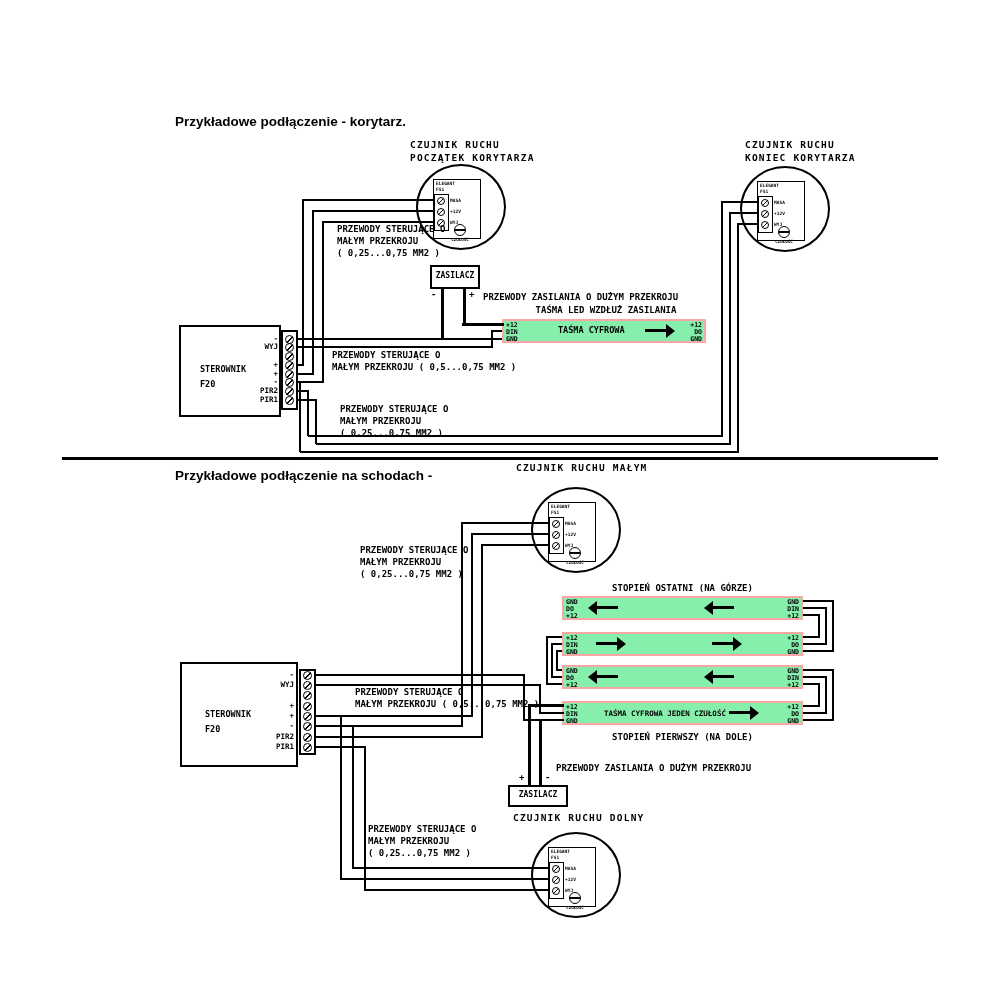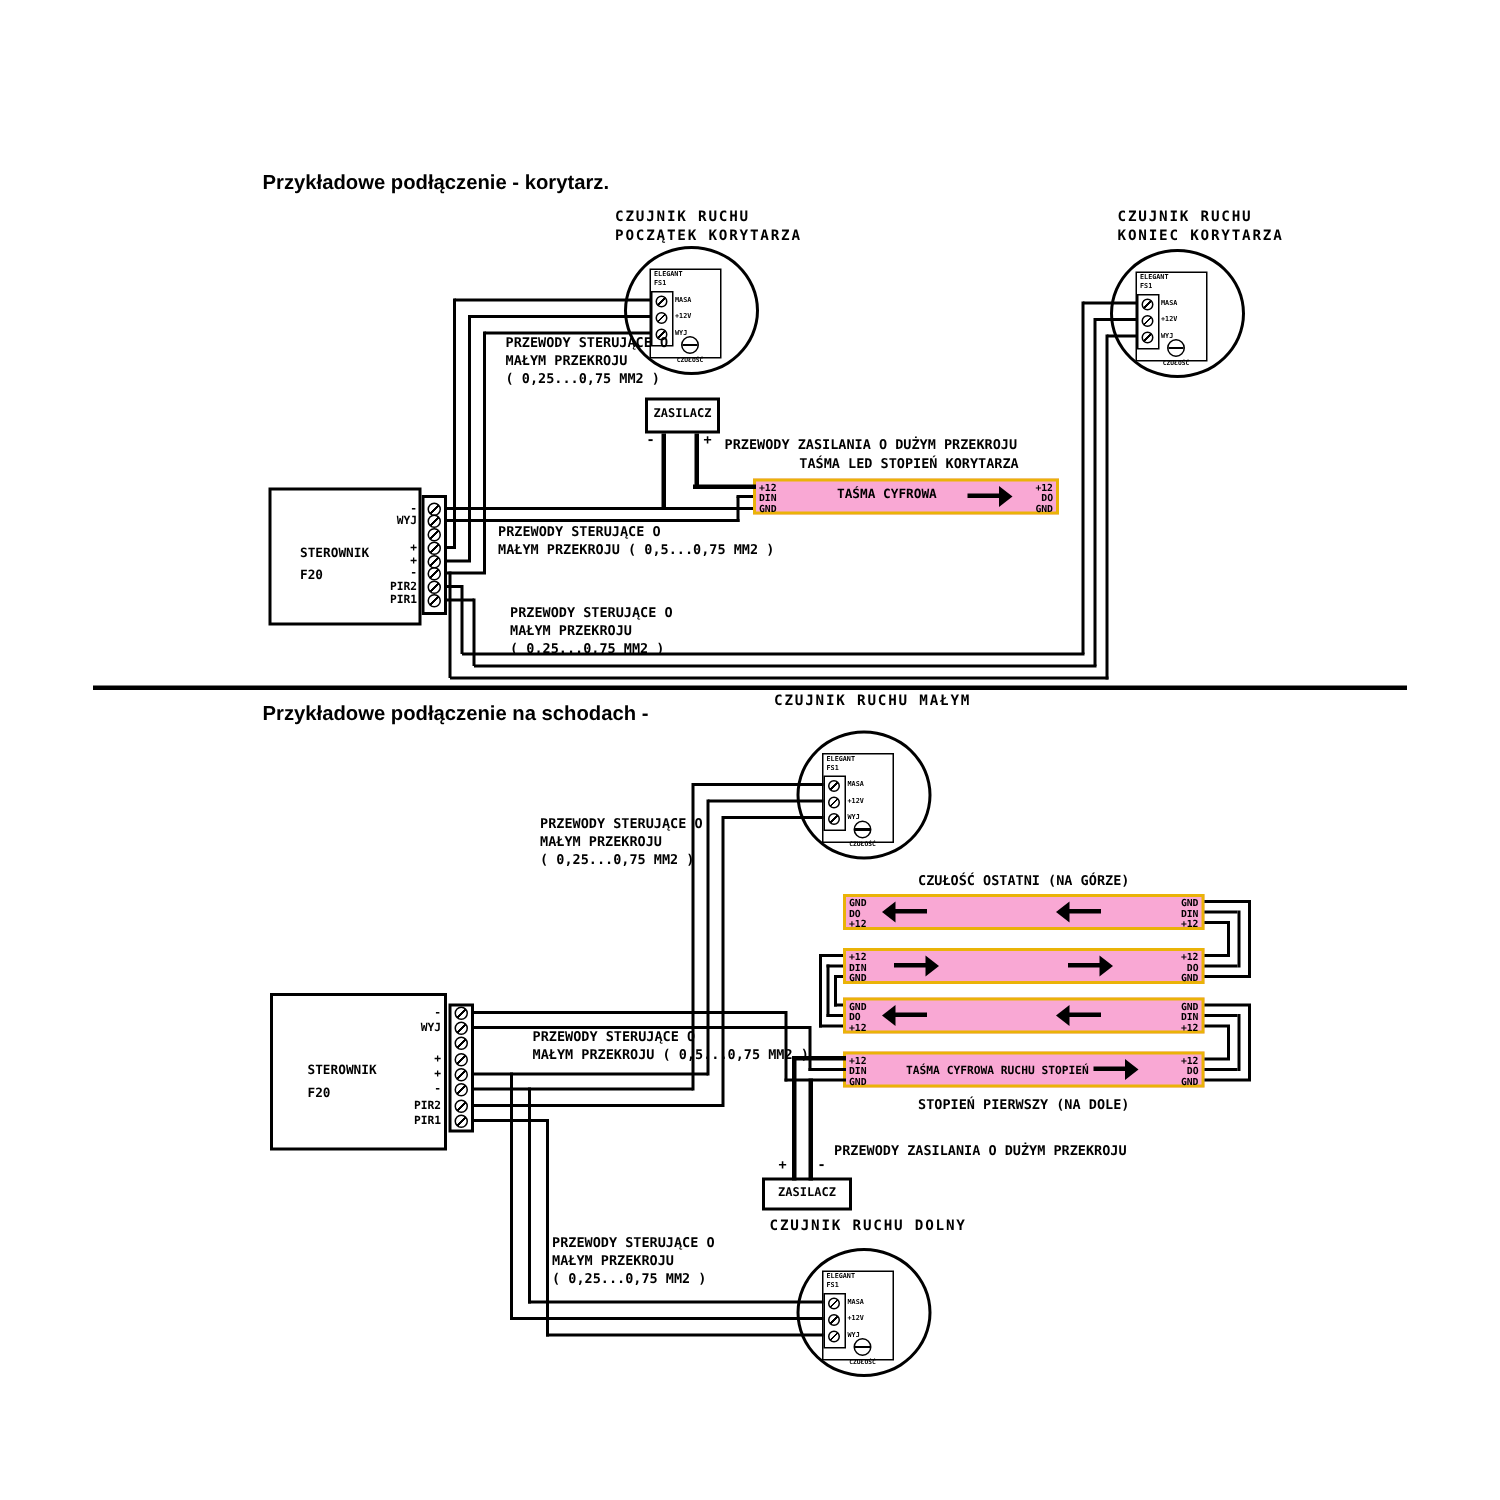--- a/index.html
+++ b/index.html
@@ -8,21 +8,21 @@
   .w{position:absolute;background:#000;}
   .title{position:absolute;font-family:"Liberation Sans",sans-serif;font-weight:bold;font-size:13.5px;white-space:pre;}
   .cap{position:absolute;font-weight:bold;font-size:9.5px;letter-spacing:1.2px;white-space:pre;}
   .note{position:absolute;font-weight:bold;font-size:9px;white-space:pre;}
   .small{position:absolute;font-weight:bold;font-size:8.5px;white-space:pre;text-align:center;}
   .box{position:absolute;border:2px solid #000;background:#fff;}
   .tstrip{position:absolute;border:2px solid #000;background:#fff;}
   .screw{position:absolute;width:7px;height:7px;border:1.5px solid #000;border-radius:50%;
          background:linear-gradient(135deg,transparent 44%,#000 44%,#000 58%,transparent 58%);}
   .tlabel{position:absolute;width:38px;text-align:right;font-weight:bold;font-size:7.5px;white-space:pre;}
-  .strip{position:absolute;border:2px solid #eab308;background:#f9a8d4;}
+  .strip{position:absolute;border:2px solid #fca5a5;background:#86efac;}
   .scol{position:absolute;top:1px;bottom:1px;display:flex;flex-direction:column;justify-content:space-between;
         font-size:6.5px;line-height:7px;font-weight:bold;}
   .scol.l{left:2px;} .scol.r{right:2px;text-align:right;}
   .arr{position:absolute;width:22px;height:3px;background:#000;}
   .arr::after{content:"";position:absolute;right:-8px;top:-5.5px;width:0;height:0;
               border-left:9px solid #000;border-top:7px solid transparent;border-bottom:7px solid transparent;}
   .arr.l::after{left:-8px;right:auto;border-left:none;border-right:9px solid #000;}
   .sensor{position:absolute;width:90px;height:86px;}
   .scircle{position:absolute;left:0;top:0;right:0;bottom:0;border:2px solid #000;border-radius:50%;}
   .sbox{position:absolute;left:17px;top:15px;width:46px;height:58px;border:1.5px solid #000;}
@@ -53,21 +53,21 @@
   <div class="note" style="left:337px;top:248px">( 0,25...0,75 MM2 )</div>
 
   <div class="note" style="left:332px;top:350px">PRZEWODY STERUJĄCE O</div>
   <div class="note" style="left:332px;top:362px">MAŁYM PRZEKROJU ( 0,5...0,75 MM2 )</div>
 
   <div class="note" style="left:340px;top:404px">PRZEWODY STERUJĄCE O</div>
   <div class="note" style="left:340px;top:416px">MAŁYM PRZEKROJU</div>
   <div class="note" style="left:340px;top:428px">( 0,25...0,75 MM2 )</div>
 
   <div class="note" style="left:483px;top:292px">PRZEWODY ZASILANIA O DUŻYM PRZEKROJU</div>
-  <div class="note" style="left:502px;top:305px;width:208px;text-align:center">TAŚMA LED STOPIEŃ KORYTARZA</div>
+  <div class="note" style="left:502px;top:305px;width:208px;text-align:center">TAŚMA LED WZDŁUŻ ZASILANIA</div>
 
   <div class="box" style="left:179px;top:325px;width:98px;height:88px"></div>
   <div class="small" style="left:200px;top:364px">STEROWNIK</div>
   <div class="small" style="left:200px;top:379px">F20</div>
   <div class="tstrip" style="left:281px;top:330px;width:13px;height:76px"></div>
   <div class="screw" style="left:285px;top:335px"></div>
   <div class="screw" style="left:285px;top:343px"></div>
   <div class="screw" style="left:285px;top:352px"></div>
   <div class="screw" style="left:285px;top:361px"></div>
   <div class="screw" style="left:285px;top:370px"></div>
@@ -179,21 +179,21 @@
 
   <div class="note" style="left:355px;top:687px">PRZEWODY STERUJĄCE O</div>
   <div class="note" style="left:355px;top:699px">MAŁYM PRZEKROJU ( 0,5...0,75 MM2 )</div>
 
   <div class="note" style="left:368px;top:824px">PRZEWODY STERUJĄCE O</div>
   <div class="note" style="left:368px;top:836px">MAŁYM PRZEKROJU</div>
   <div class="note" style="left:368px;top:848px">( 0,25...0,75 MM2 )</div>
 
   <div class="note" style="left:556px;top:763px">PRZEWODY ZASILANIA O DUŻYM PRZEKROJU</div>
 
-  <div class="note" style="left:562px;top:583px;width:241px;text-align:center">CZUŁOŚĆ OSTATNI (NA GÓRZE)</div>
+  <div class="note" style="left:562px;top:583px;width:241px;text-align:center">STOPIEŃ OSTATNI (NA GÓRZE)</div>
   <div class="note" style="left:562px;top:732px;width:241px;text-align:center">STOPIEŃ PIERWSZY (NA DOLE)</div>
 
   <div class="box" style="left:180px;top:662px;width:114px;height:101px"></div>
   <div class="small" style="left:205px;top:709px">STEROWNIK</div>
   <div class="small" style="left:205px;top:724px">F20</div>
   <div class="tstrip" style="left:299px;top:669px;width:13px;height:82px"></div>
   <div class="screw" style="left:303px;top:671px"></div>
   <div class="screw" style="left:303px;top:681px"></div>
   <div class="screw" style="left:303px;top:691px"></div>
   <div class="screw" style="left:303px;top:702px"></div>
@@ -260,21 +260,21 @@
       <span>+12</span>
       <span>DIN</span>
       <span>GND</span>
     </div>
     <div class="scol r">
       <span>+12</span>
       <span>DO</span>
       <span>GND</span>
     </div>
   </div>
-  <div class="note" style="left:604px;top:709px;font-size:7.5px">TAŚMA CYFROWA RUCHU STOPIEŃ</div>
+  <div class="note" style="left:604px;top:709px;font-size:7.5px">TAŚMA CYFROWA JEDEN CZUŁOŚĆ</div>
   <div class="arr" style="left:729px;top:711px"></div>
 
   <div class="box" style="left:508px;top:785px;width:56px;height:18px"></div>
   <div class="psulbl" style="left:508px;top:790px;width:60px">ZASILACZ</div>
   <div class="psusign" style="left:519px;top:772px">+</div>
   <div class="psusign" style="left:545px;top:772px">-</div>
 
   <div class="sensor" style="left:531px;top:487px">
     <div class="scircle"></div>
     <div class="sbox"></div>

